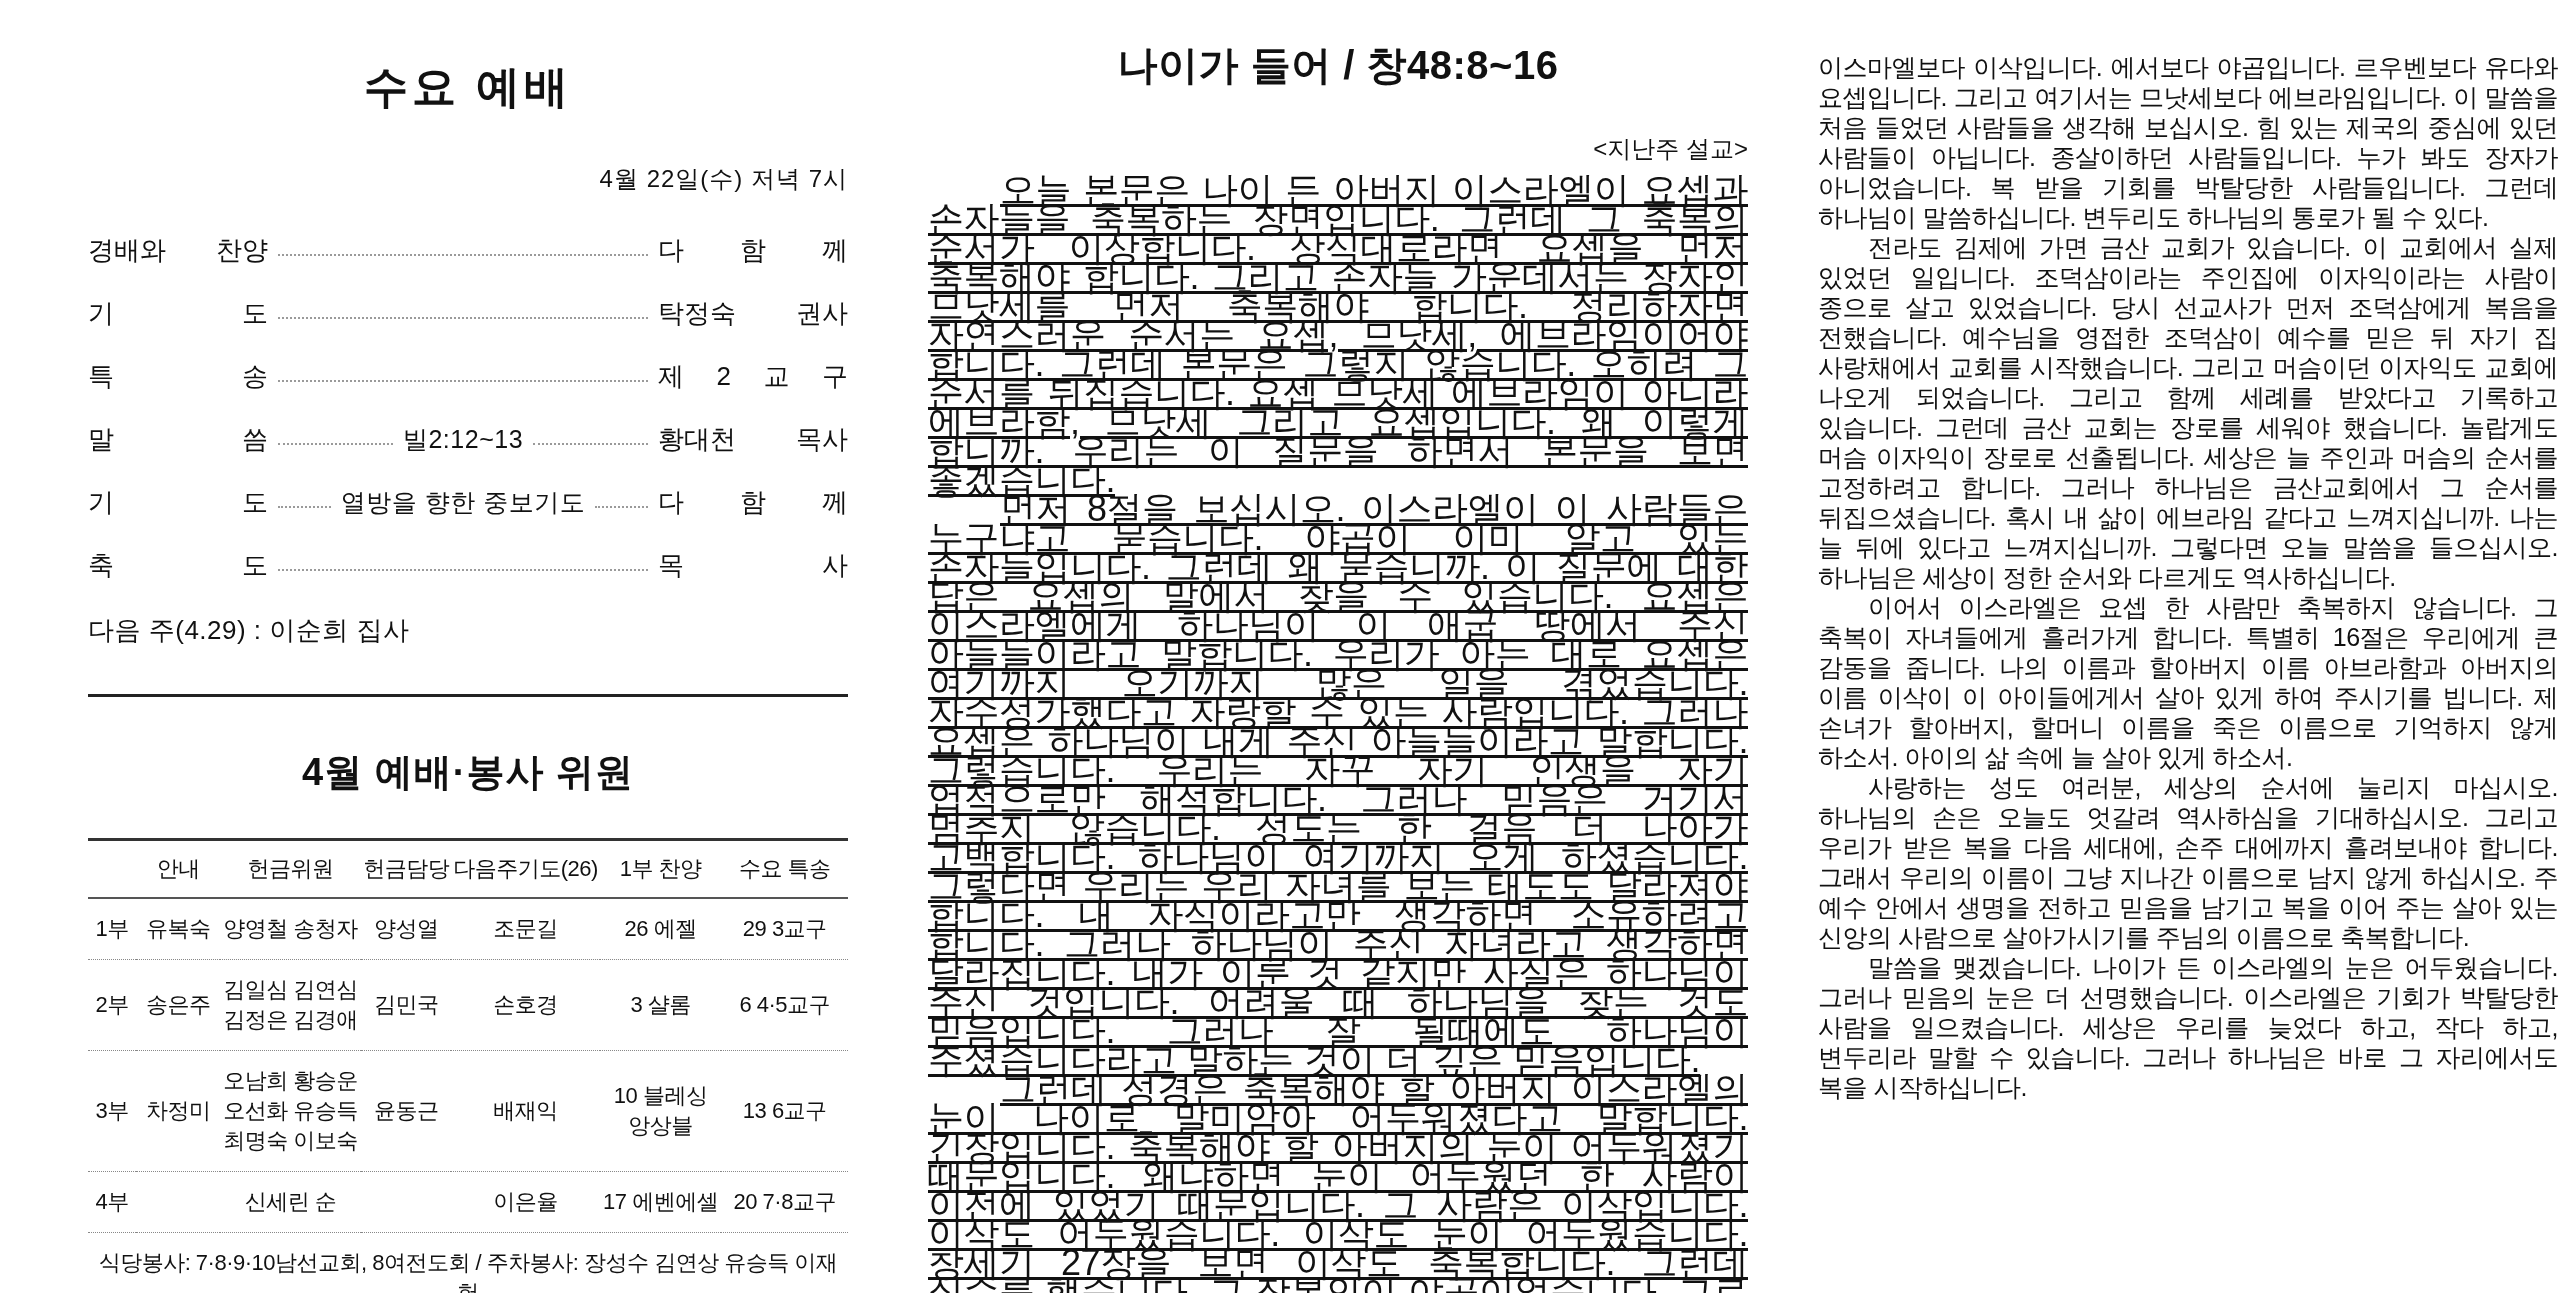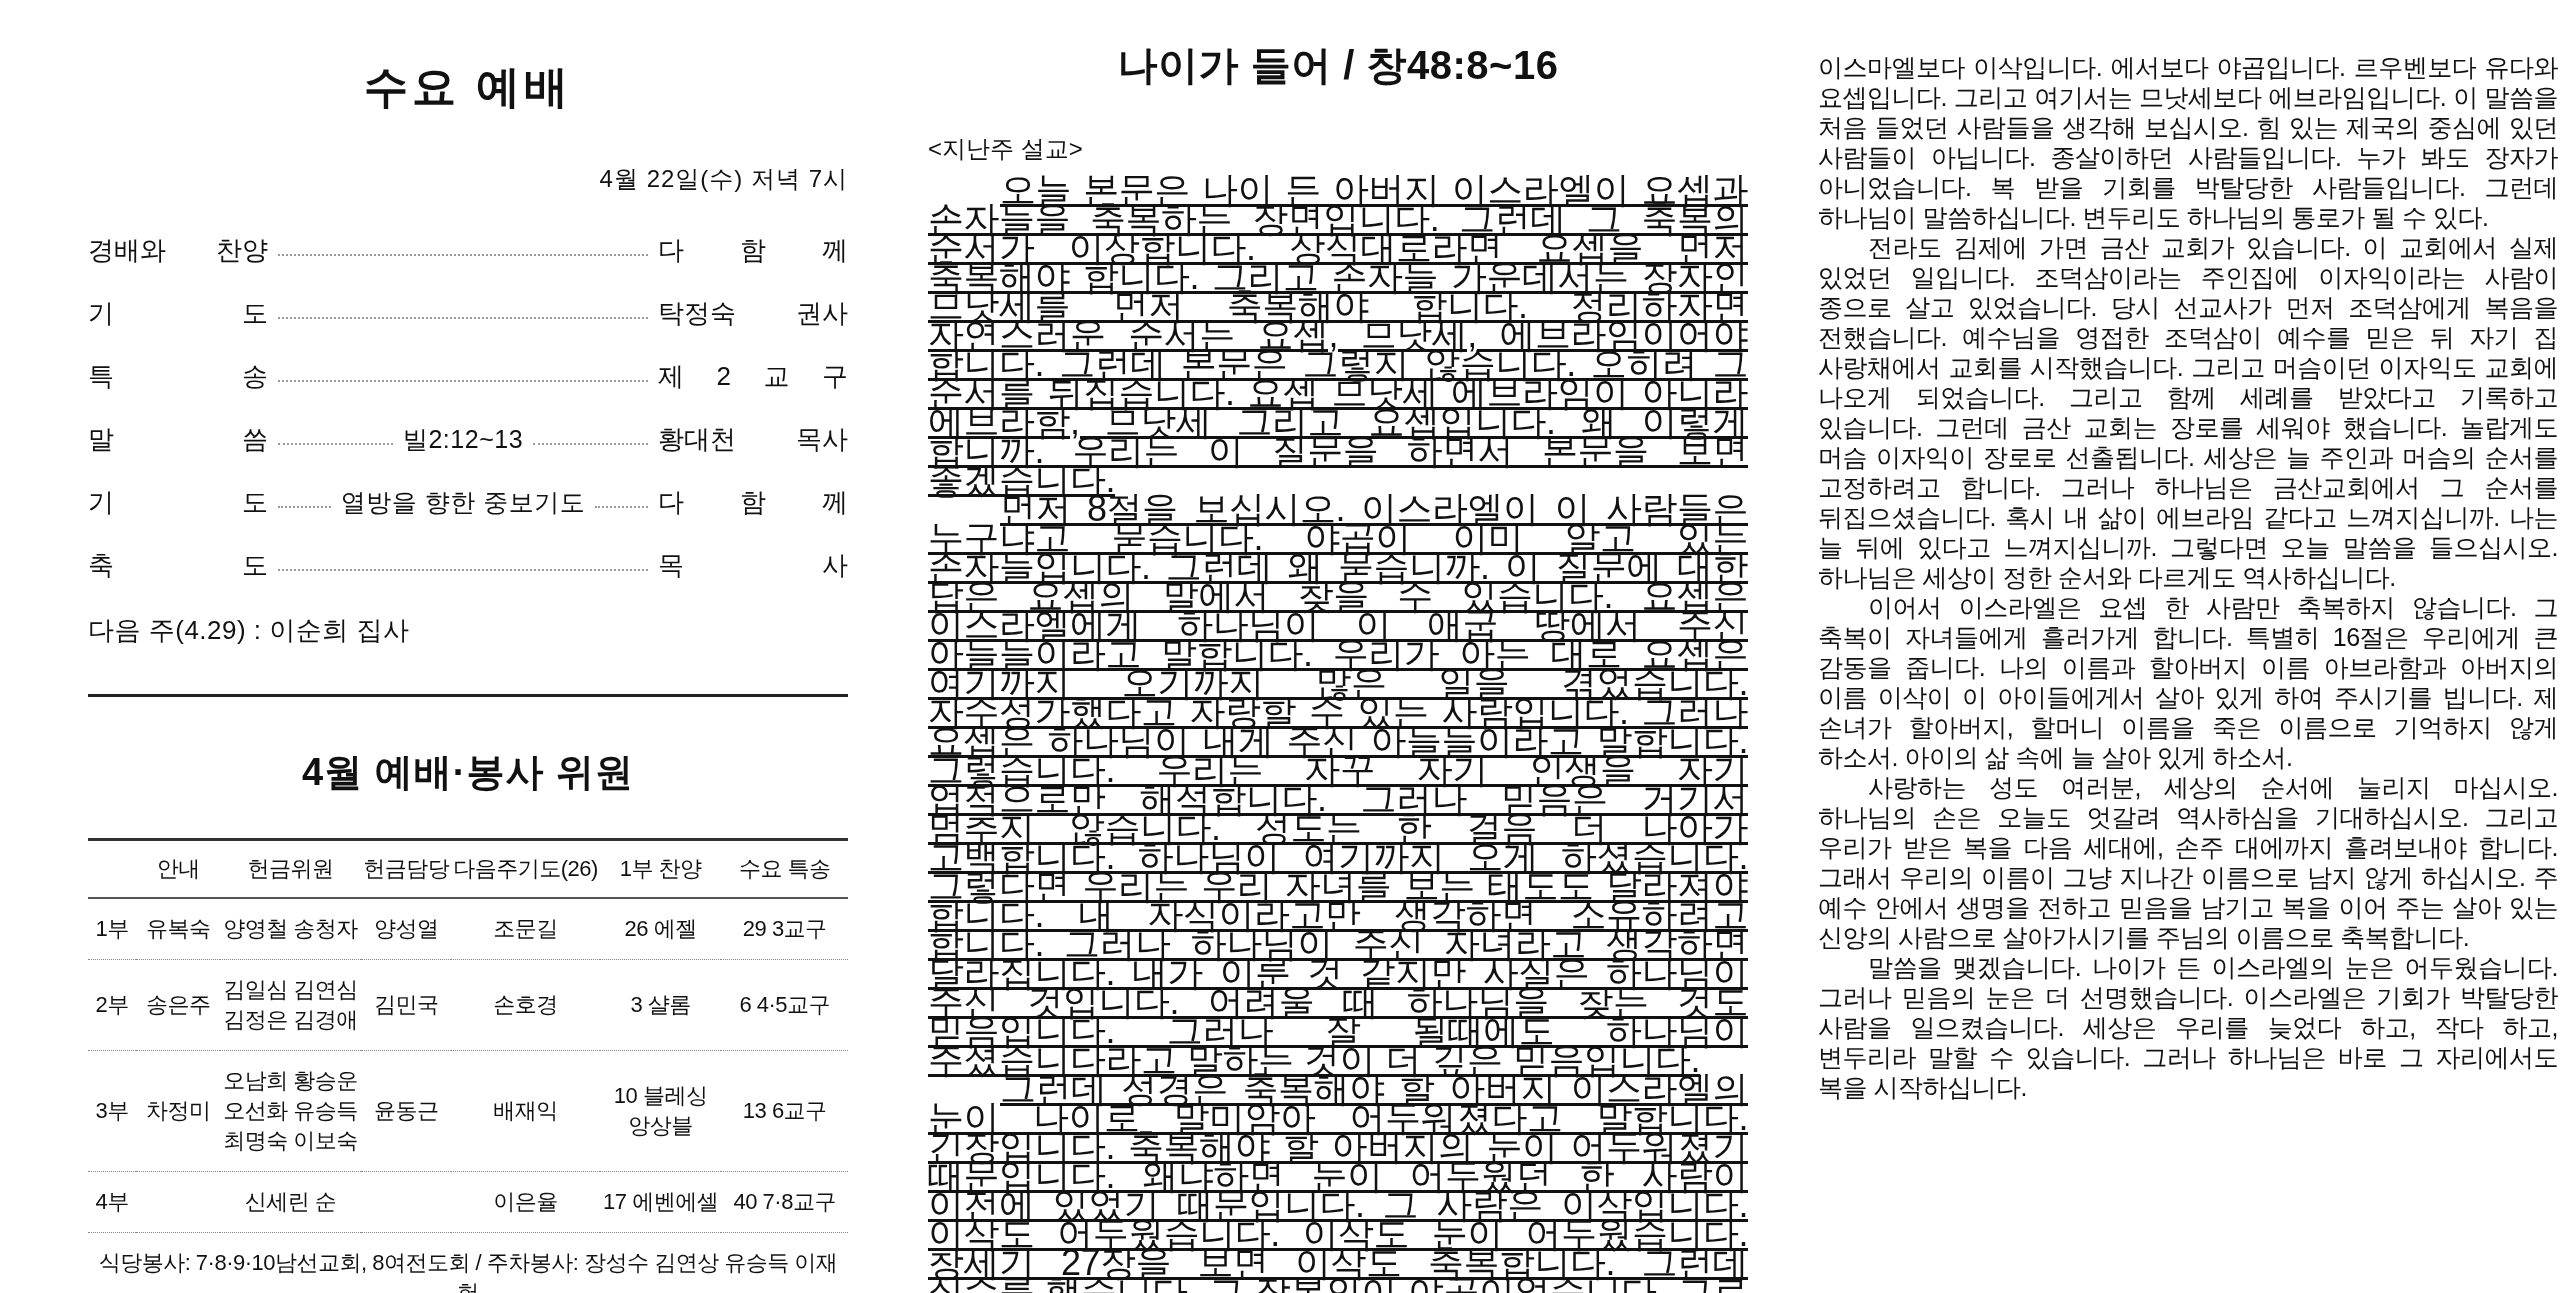--- a/index.html
+++ b/index.html
@@ -77,21 +77,21 @@
   table.committee tr.footer-row td { border-top: 1px dotted #888; }
   td.multiline { white-space: pre-line; }
   .footer-row td { text-align: center; padding: 14px 0; font-size: 22px; }
 
   
   .col-mid { width: 820px; margin-right: 70px; padding-top: 38px; }
   .sermon-title {
     font-size: 40px; font-weight: bold; text-align: center;
     margin: 0; letter-spacing: 0.5px;
   }
-  .sermon-tag { margin-top: 40px; font-size: 24px; }
+  .sermon-tag { margin-top: 40px; text-align: right; font-size: 24px; }
   .col-mid .body { margin-top: 10px; }
   .col-mid p {
     margin: 0; font-size: 36px; line-height: 29px;
     text-align: justify; text-indent: 2em; letter-spacing: -0.5px;
     word-break: keep-all; word-spacing: 1px; text-decoration: underline;
   }
   .col-right { width: 740px; padding-top: 52px; }
   .col-right p {
     margin: 0; font-size: 25px; line-height: 30px;
     text-align: justify; text-indent: 2em; letter-spacing: -0.5px;
@@ -202,21 +202,21 @@
           <td>10 블레싱 앙상블</td>
           <td>13 6교구</td>
         </tr>
         <tr class="data-row">
           <td>4부</td>
           <td></td>
           <td class="multiline">신세린 순</td>
           <td></td>
           <td>이은율</td>
           <td>17 에벤에셀</td>
-          <td>40 7·8교구</td>
+          <td>20 7·8교구</td>
         </tr>
         <tr class="footer-row">
           <td colspan="7">식당봉사: 7·8·9·10남선교회, 8여전도회 / 주차봉사: 장성수 김연상 유승득 이재헌</td>
         </tr>
       </tbody>
     </table>
   </div>
 
   <div class="col-mid">
     <h1 class="sermon-title">나이가 들어 / 창48:8~16</h1>

